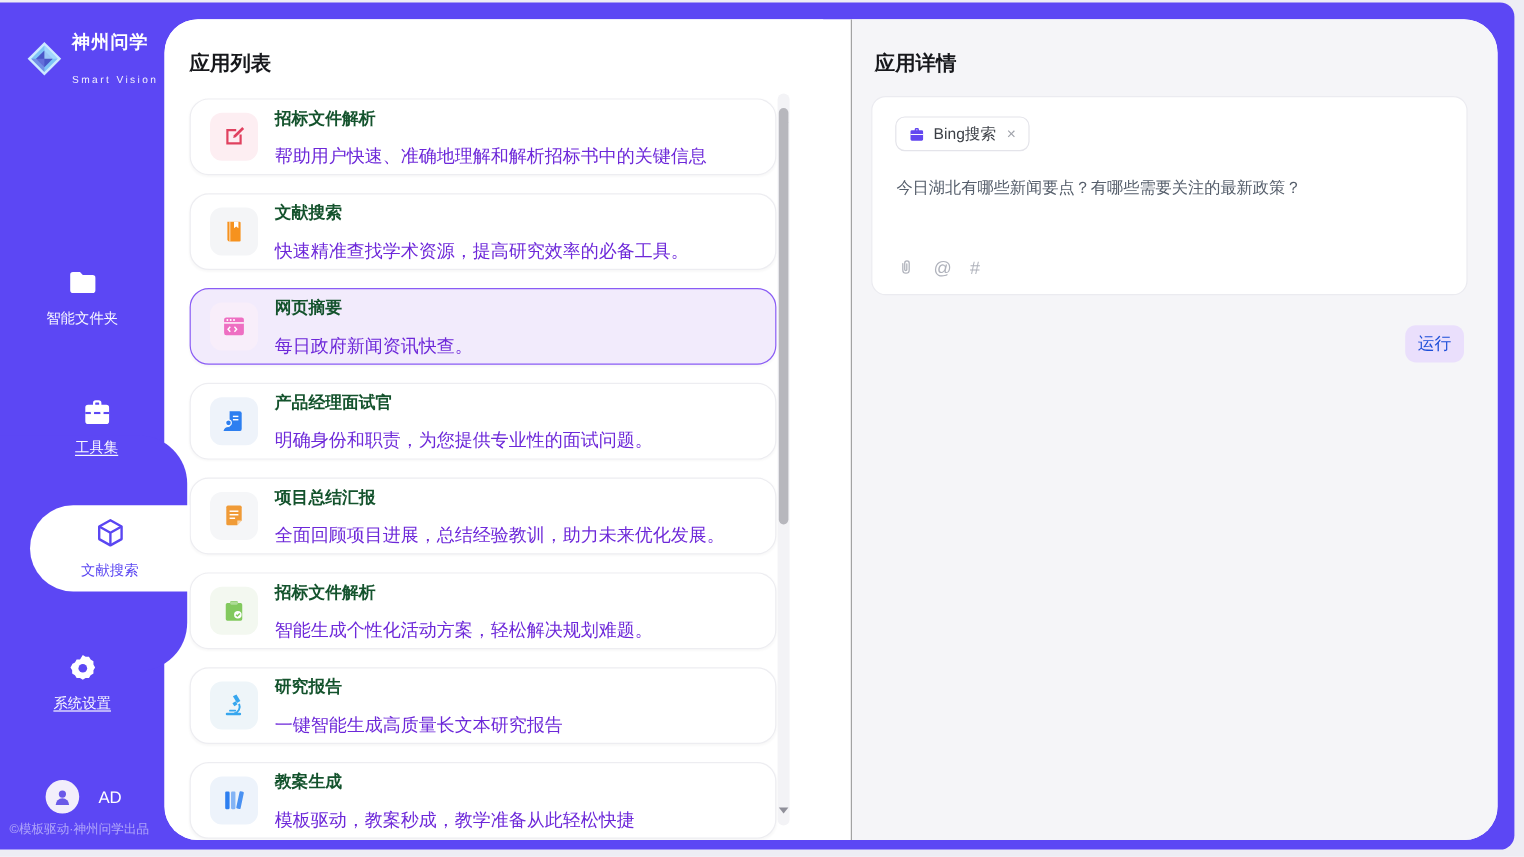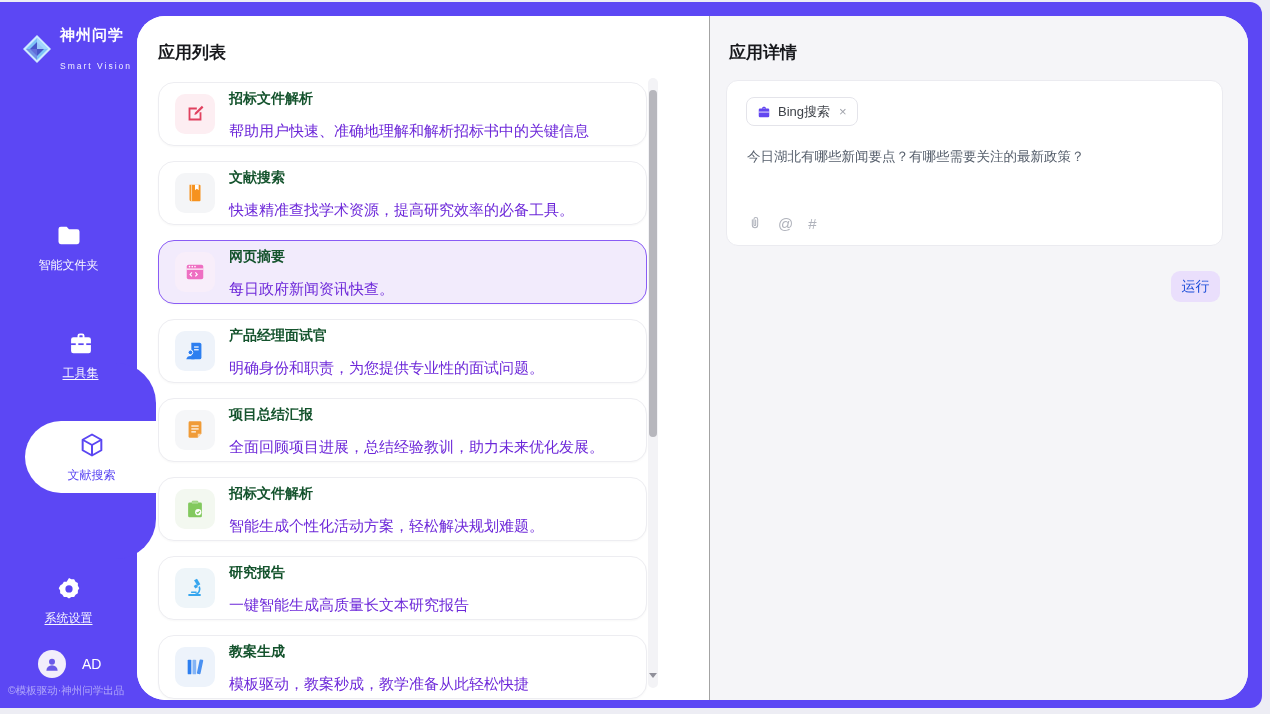--- a/index.html
+++ b/index.html
@@ -298,21 +298,21 @@
         <svg width="28" height="28" viewBox="0 0 24 24" fill="#fff">
             <path d="M9 6.2V5a2 2 0 0 1 2-2h2a2 2 0 0 1 2 2v1.2h3.5a2 2 0 0 1 2 2V18a2 2 0 0 1-2 2h-13a2 2 0 0 1-2-2V8.2a2 2 0 0 1 2-2H9zm1.6 0h2.8V5a.4.4 0 0 0-.4-.4h-2a.4.4 0 0 0-.4.4v1.2z"></path>
             <rect x="3.5" y="11.4" width="17" height="1.5" fill="#5c47f4"></rect>
             <rect x="7.5" y="11" width="2.2" height="3.4" rx=".6"></rect>
             <rect x="14.3" y="11" width="2.2" height="3.4" rx=".6"></rect>
           </svg>
       </span>
       <span class="nav-label u">工具集</span>
     </div>
 
-    <div class="nav-item" style="top:573px;">
+    <div class="nav-item" style="top:541px;">
       <span>
         <svg width="28" height="28" viewBox="0 0 24 24" fill="#fff">
             <path d="M12 2.5l2 1.2h2.4l1.2 2 2 1.2v2.4l1.2 2-1.2 2v2.4l-2 1.2-1.2 2h-2.4l-2 1.2-2-1.2H7.6l-1.2-2-2-1.2v-2.4l-1.2-2 1.2-2V8.9l2-1.2 1.2-2H10z"></path>
             <circle cx="12" cy="11.9" r="3.1" fill="#5c47f4"></circle>
           </svg>
       </span>
       <span class="nav-label u">系统设置</span>
     </div>
 
     <div class="user-row">

